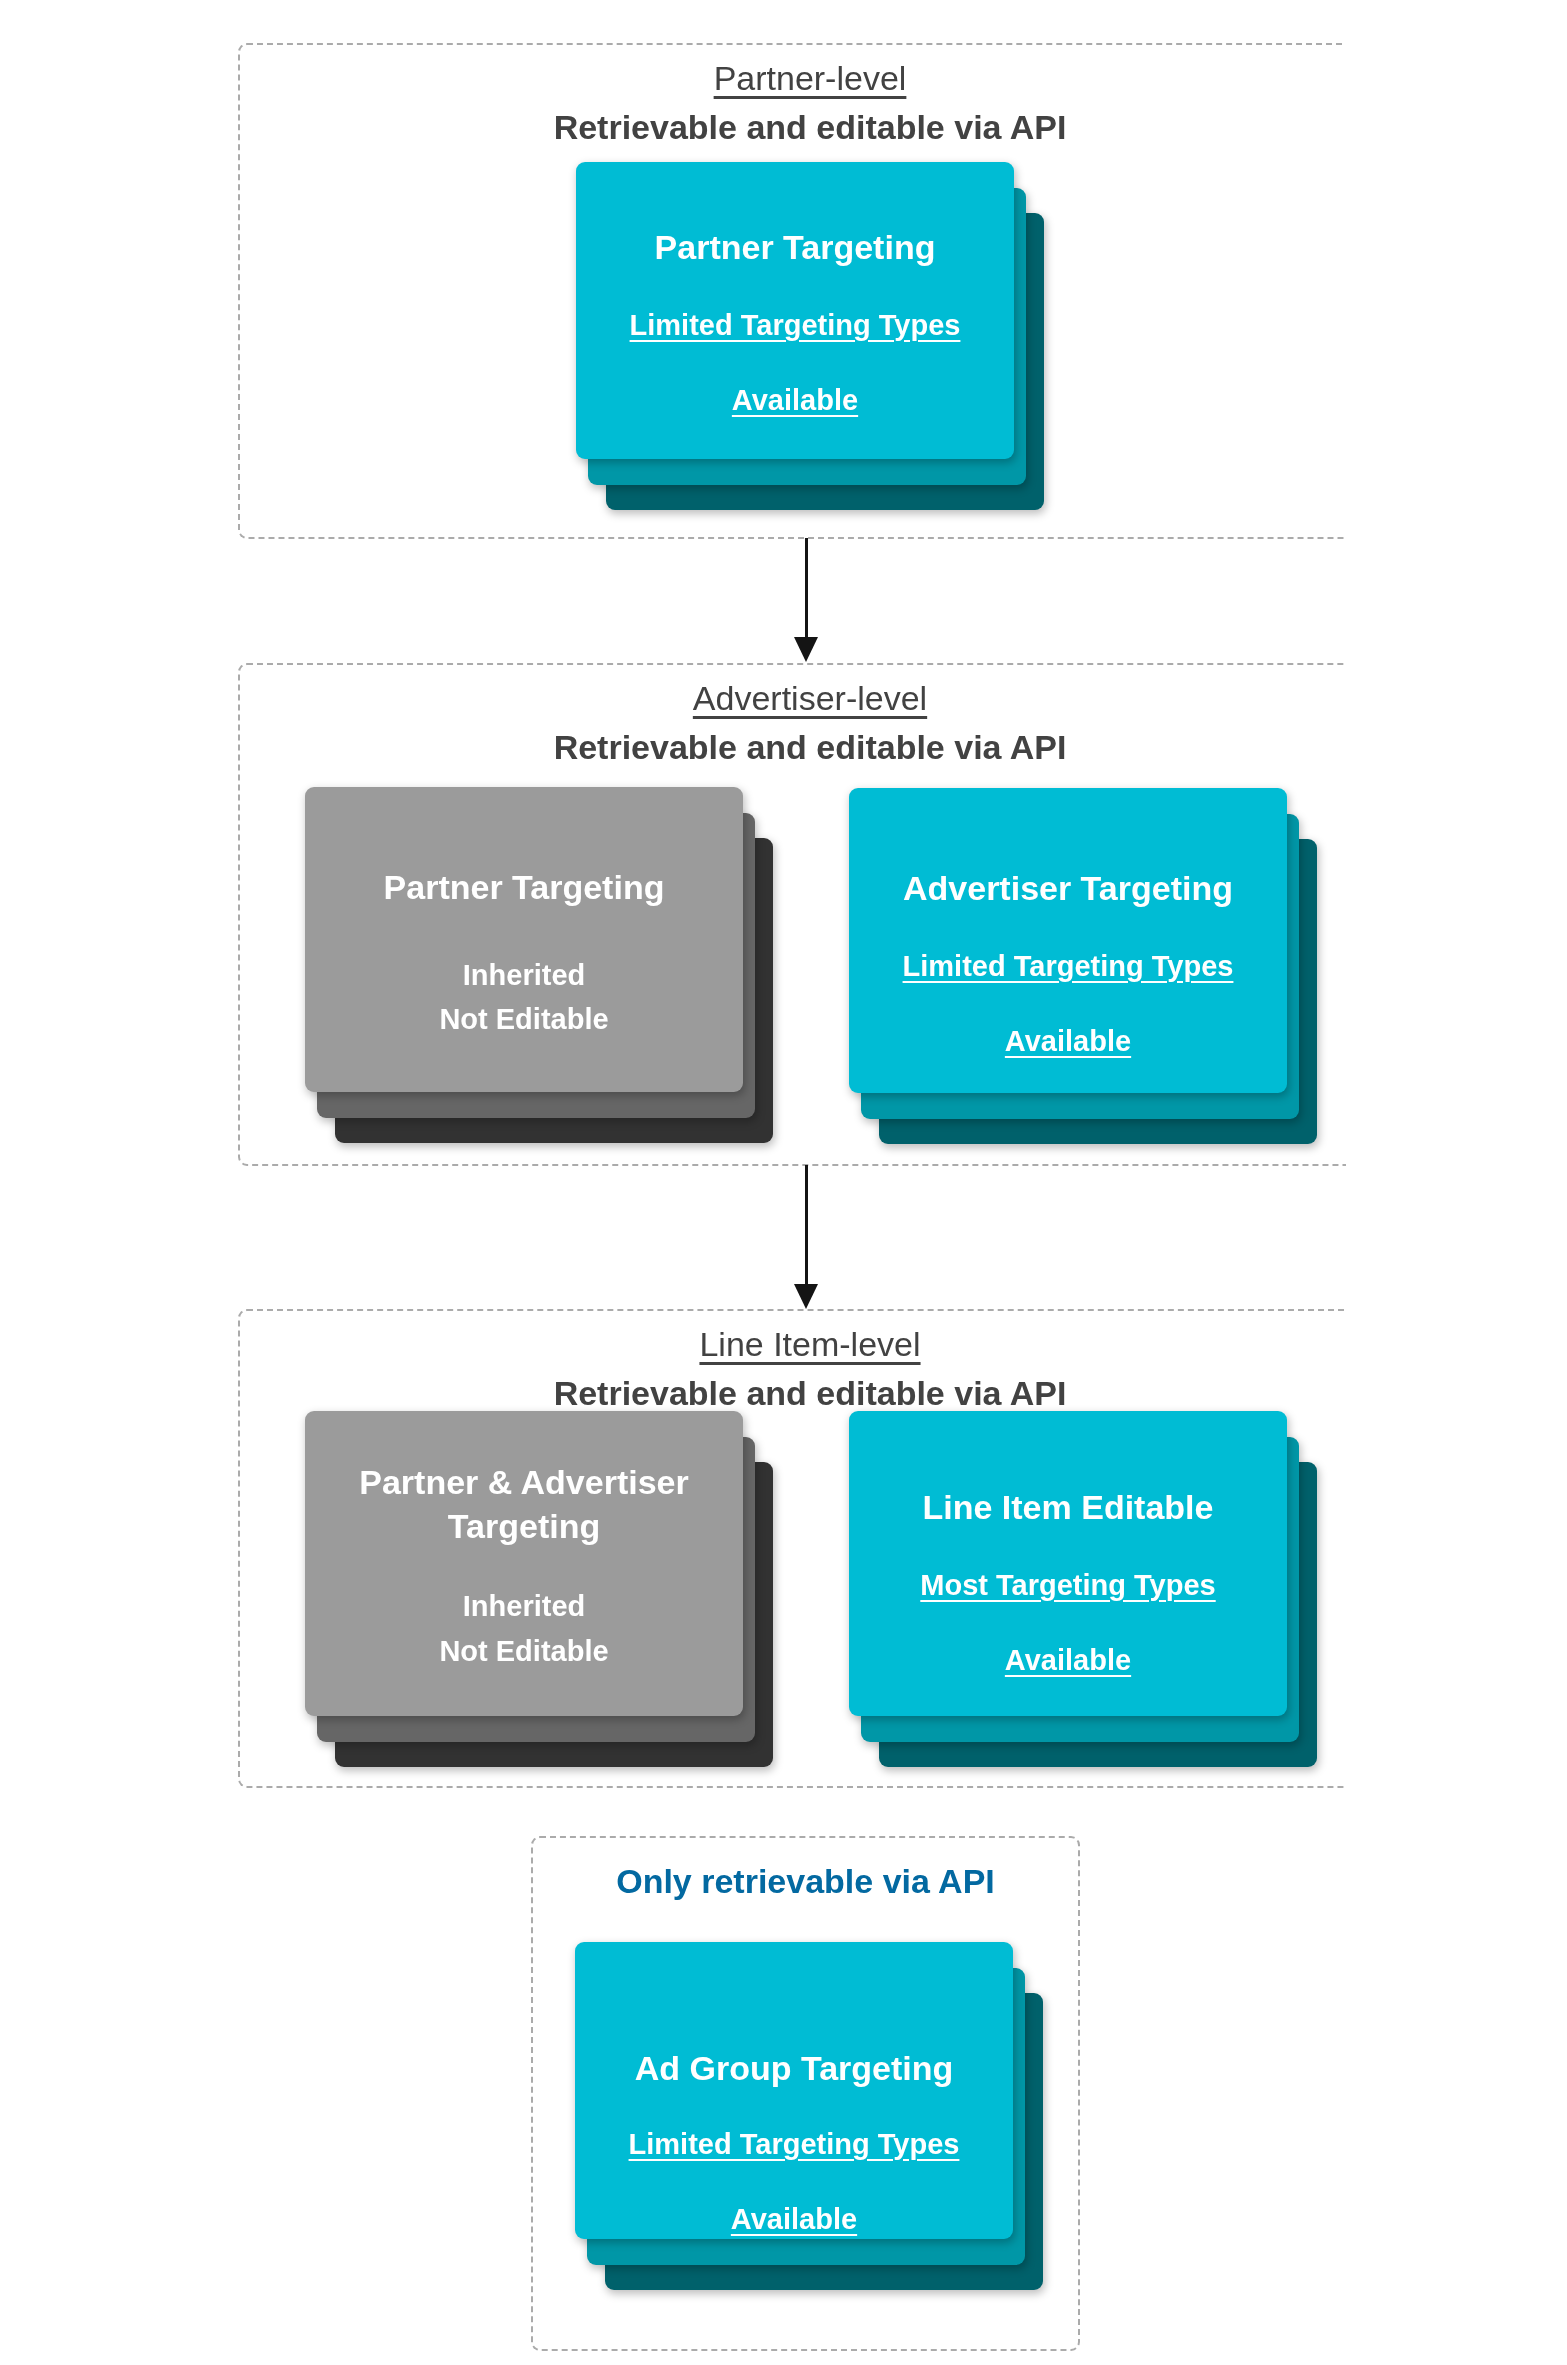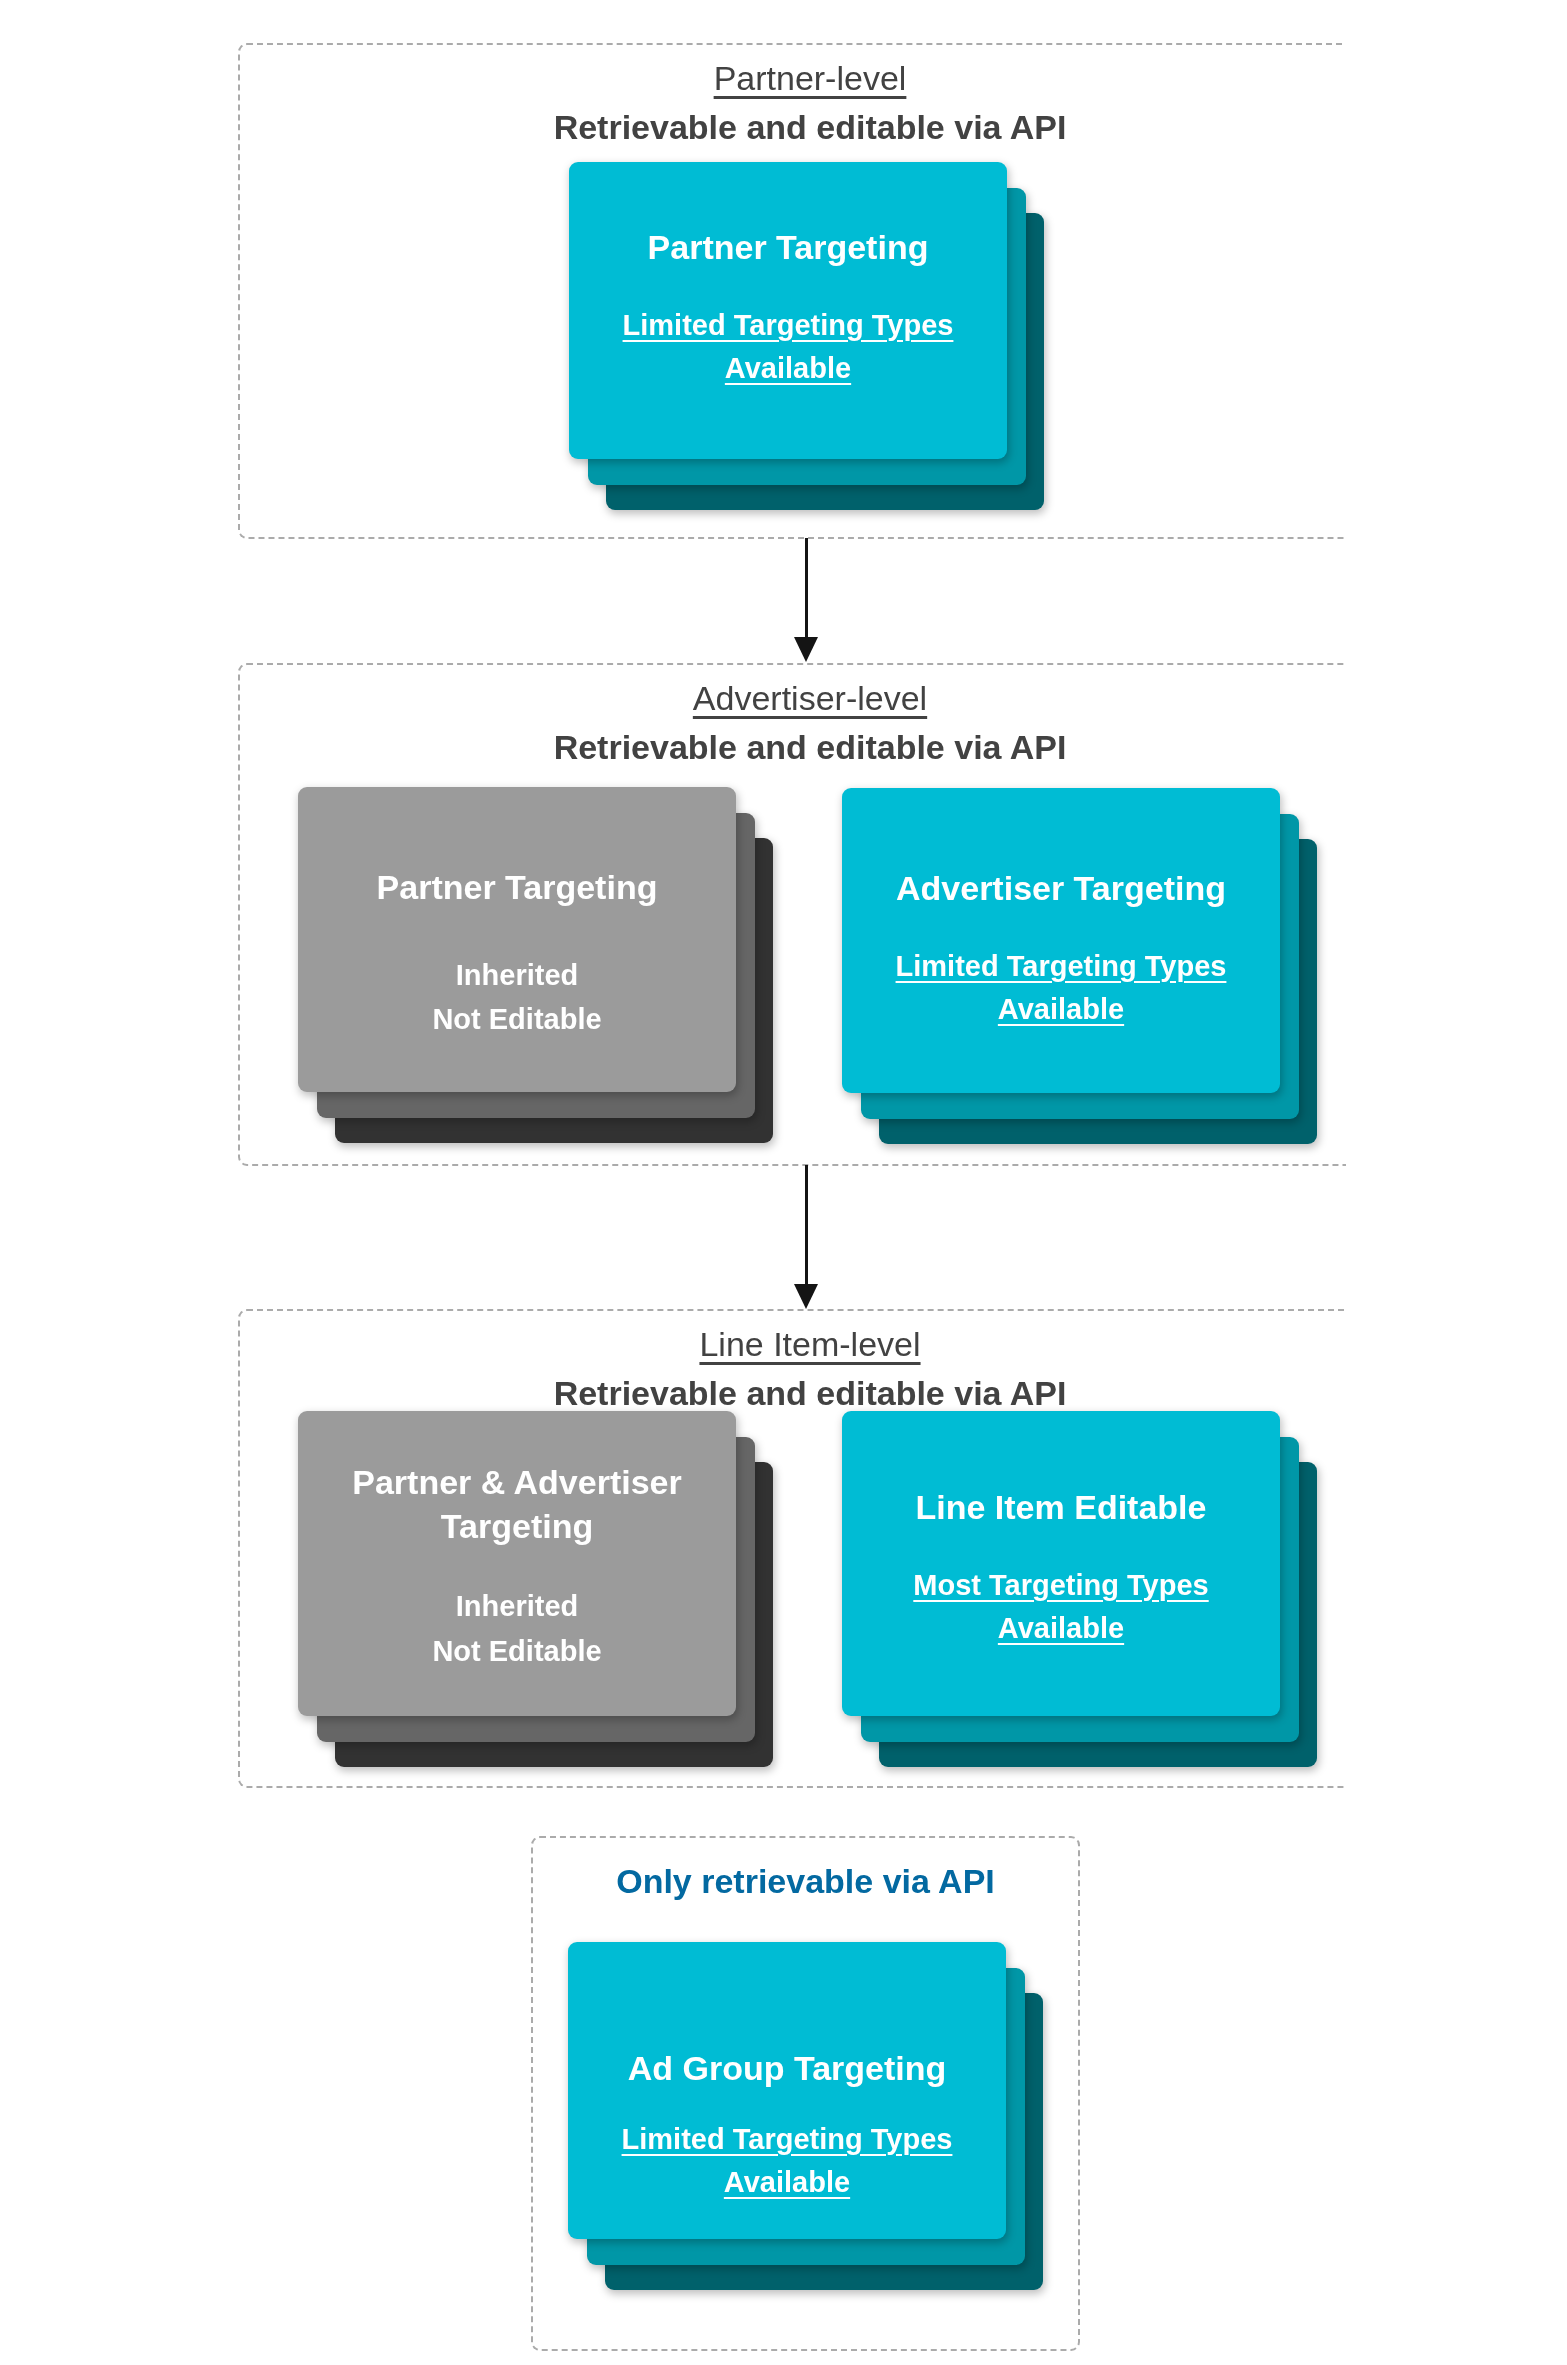--- a/index.html
+++ b/index.html
@@ -46,21 +46,21 @@
   .stack{position:absolute;}
   .layer{
     position:absolute;
     border-radius:9px;
     box-shadow:1.8px 3.6px 8px rgba(0,0,0,0.25);
   }
   .h333{width:438px;height:297px;}
   .h341{width:438px;height:305px;}
   .layer.back{left:37px;top:51px;}
   .layer.mid{left:19px;top:26px;}
-  .layer.front{left:0;top:0;}
+  .layer.front{left:7px;top:0;}
 
   .teal .layer.front{background:#00bcd4;}
   .teal .layer.mid{background:#0097a7;}
   .teal .layer.back{background:#00616b;}
   .grayv .layer.front{background:#9b9b9b;}
   .grayv .layer.mid{background:#666666;}
   .grayv .layer.back{background:#323232;}
 
   .card-content{
     color:#ffffff;
@@ -71,21 +71,21 @@
     font-weight:700;
     font-size:34px;
     line-height:1.28;
   }
   .tline{display:block;}
   .card-sub{
     font-weight:700;
     font-size:29px;
     line-height:1.5;
   }
-  .sline{display:block;}
+  .sline{display:block;margin-top:32px;}
   .sline.u{
     text-decoration:underline;
     text-underline-offset:5.4px;
     text-decoration-thickness:2.2px;
   }
   .card-body{
     font-weight:700;
     font-size:29px;
     line-height:1.55;
   }

